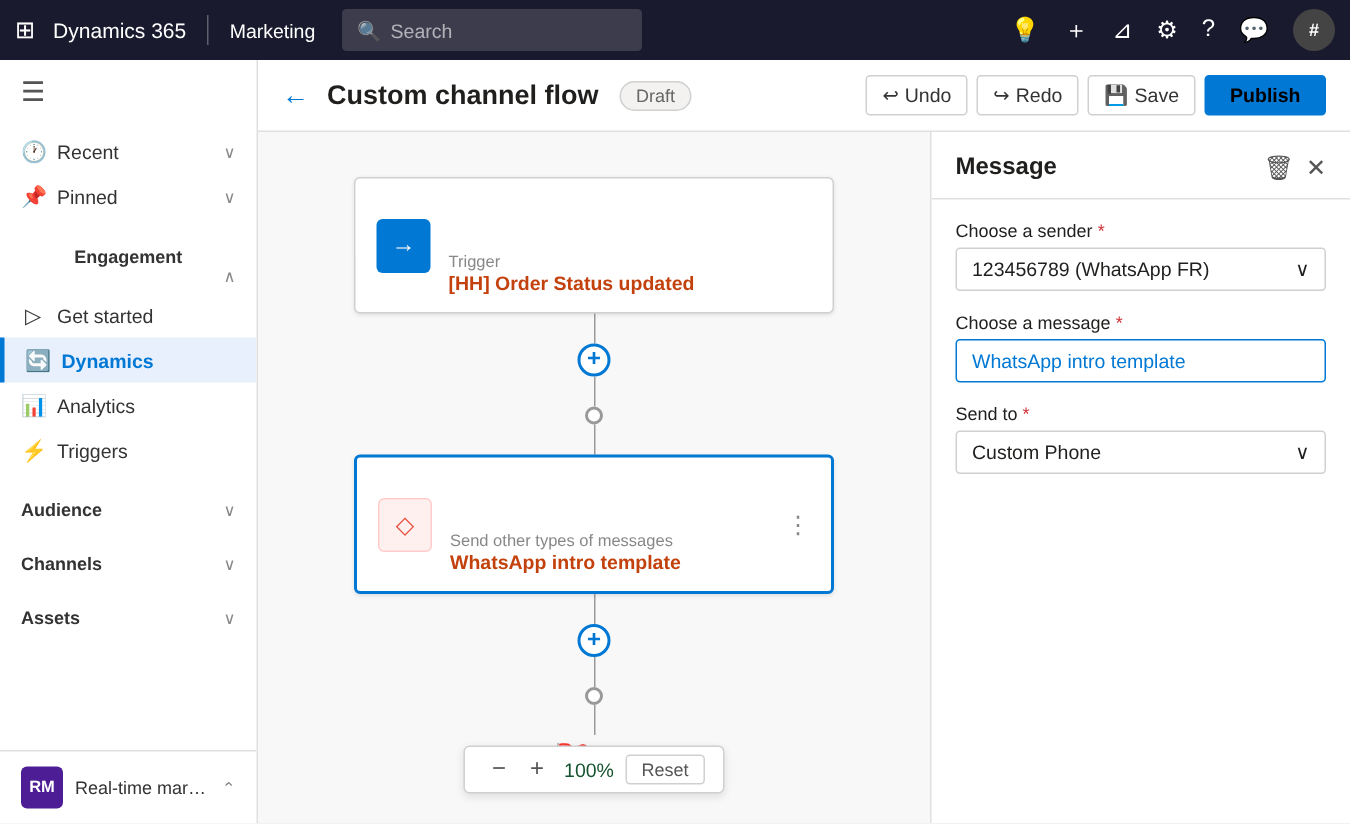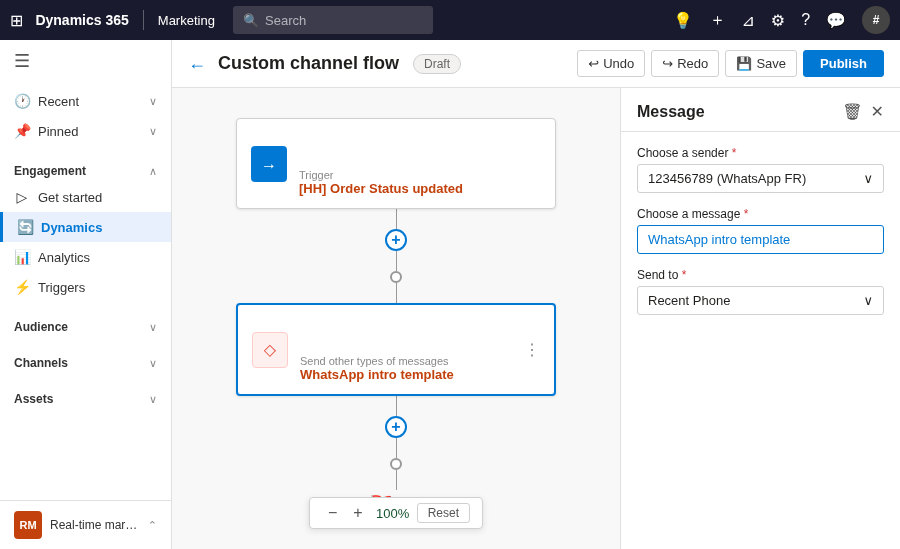--- a/index.html
+++ b/index.html
@@ -3,21 +3,21 @@
   <meta charset="utf-8">
   <style>
     * { box-sizing: border-box; margin: 0; padding: 0; }
     body { font-family: 'Segoe UI', Arial, sans-serif; font-size: 13px; background: #f3f2f1; overflow: hidden; width: 900px; height: 549px; }
 
     
     .top-nav {
       display: flex; align-items: center; background: #1a1a2e; height: 40px; padding: 0 10px; gap: 8px; color: white;
     }
     .top-nav .grid-icon { color: white; font-size: 16px; cursor: pointer; margin-right: 4px; }
-    .top-nav .brand { color: white; font-weight: 700; font-size: 14px; }
+    .top-nav .brand { color: white; font-weight: 400; font-size: 14px; }
     .top-nav .divider-v { width: 1px; height: 20px; background: rgba(255,255,255,0.3); margin: 0 6px; }
     .top-nav .app-name { color: white; font-size: 13px; }
     .top-nav .search-box {
       display: flex; align-items: center; background: rgba(255,255,255,0.15); border-radius: 3px;
       padding: 0 10px; height: 28px; width: 200px; margin-left: 10px; gap: 6px; color: rgba(255,255,255,0.7); font-size: 13px;
     }
     .top-nav .nav-icons { margin-left: auto; display: flex; gap: 16px; align-items: center; color: white; font-size: 16px; }
     .top-nav .avatar { width: 28px; height: 28px; border-radius: 50%; background: #444; display: flex; align-items: center; justify-content: center; font-size: 12px; font-weight: bold; color: white; }
 
     
@@ -28,41 +28,41 @@
     .sidebar-hamburger { padding: 10px 14px; font-size: 18px; color: #555; cursor: pointer; }
     .sidebar-section { padding: 4px 0; }
     .sidebar-item {
       display: flex; align-items: center; padding: 7px 14px; cursor: pointer; color: #333; font-size: 13px; gap: 8px;
     }
     .sidebar-item.active { background: #e8f0fe; border-left: 3px solid #0078d4; color: #0078d4; font-weight: 600; }
     .sidebar-item .icon { font-size: 14px; width: 16px; text-align: center; }
     .sidebar-item .chevron { margin-left: auto; font-size: 11px; color: #888; }
     .sidebar-group-label { font-size: 12px; font-weight: 600; color: #333; padding: 10px 14px 4px 14px; }
     .sidebar-footer { margin-top: auto; border-top: 1px solid #e0e0e0; padding: 10px 14px; display: flex; align-items: center; gap: 8px; }
-    .sidebar-footer-avatar { width: 28px; height: 28px; border-radius: 4px; background: #c2410c; display: flex; align-items: center; justify-content: center; color: white; font-size: 11px; font-weight: bold; }
+    .sidebar-footer-avatar { width: 28px; height: 28px; border-radius: 4px; background: #4c1d95; display: flex; align-items: center; justify-content: center; color: white; font-size: 11px; font-weight: bold; }
     .sidebar-footer-text { font-size: 12px; color: #333; flex: 1; overflow: hidden; text-overflow: ellipsis; white-space: nowrap; }
 
     
     .main { flex: 1; display: flex; flex-direction: column; overflow: hidden; }
 
     
     .toolbar {
       display: flex; align-items: center; background: white; border-bottom: 1px solid #e0e0e0; height: 48px; padding: 0 16px; gap: 8px;
     }
     .toolbar .back-btn { color: #0078d4; font-size: 18px; cursor: pointer; margin-right: 4px; }
     .toolbar .page-title { font-size: 18px; font-weight: 600; color: #201f1e; }
     .toolbar .status-badge {
       background: #f3f2f1; border: 1px solid #d0d0d0; border-radius: 12px; padding: 2px 10px; font-size: 12px; color: #666; margin-left: 6px;
     }
     .toolbar-actions { margin-left: auto; display: flex; align-items: center; gap: 6px; }
     .toolbar-btn {
       display: flex; align-items: center; gap: 4px; padding: 5px 10px; border: 1px solid #d0d0d0; border-radius: 3px;
       background: white; cursor: pointer; font-size: 13px; color: #333;
     }
-    .toolbar-btn.primary { background: #0078d4; color: #ffffff; border-color: #0078d4; font-weight: 600; padding: 5px 16px; }
+    .toolbar-btn.primary { background: #0078d4; color: #000000; border-color: #0078d4; font-weight: 600; padding: 5px 16px; }
 
     
     .canvas-area { flex: 1; display: flex; overflow: hidden; }
 
     
     .flow-canvas { flex: 1; background: #f8f8f8; position: relative; overflow: hidden; }
     .flow-canvas-inner { display: flex; flex-direction: column; align-items: center; padding: 30px 0; gap: 0; }
 
     
     .flow-node {
@@ -152,21 +152,21 @@
         <span class="chevron">∨</span>
       </div>
       <div class="sidebar-item">
         <span class="icon">📌</span>
         <span>Pinned</span>
         <span class="chevron">∨</span>
       </div>
     </div>
 
     <div class="sidebar-section">
-      <div style="display:flex;align-items:center;padding:10px 14px 4px 14px;">
+      <div style="display:flex;align-items:center;padding:10px 14px 4px 14px;flex-direction:column;">
         <span class="sidebar-group-label" style="padding:0;">Engagement</span>
         <span style="margin-left:auto;font-size:11px;color:#888;">∧</span>
       </div>
       <div class="sidebar-item">
         <span class="icon">▷</span>
         <span>Get started</span>
       </div>
       <div class="sidebar-item active">
         <span class="icon">🔄</span>
         <span>Dynamics</span>
@@ -315,21 +315,21 @@
             </div>
             <input class="field-input" type="text" style="width: 100%;" value="WhatsApp intro template">
           </div>
 
           <div>
             <div class="field-label">
               <span>Send to</span>
               <span class="required">*</span>
             </div>
             <div class="field-select">
-              <span>Recent Phone</span>
+              <span>Custom Phone</span>
               <span>∨</span>
             </div>
           </div>
 
         </div>
       </div>
 
     </div>
   </div>
 </div>

